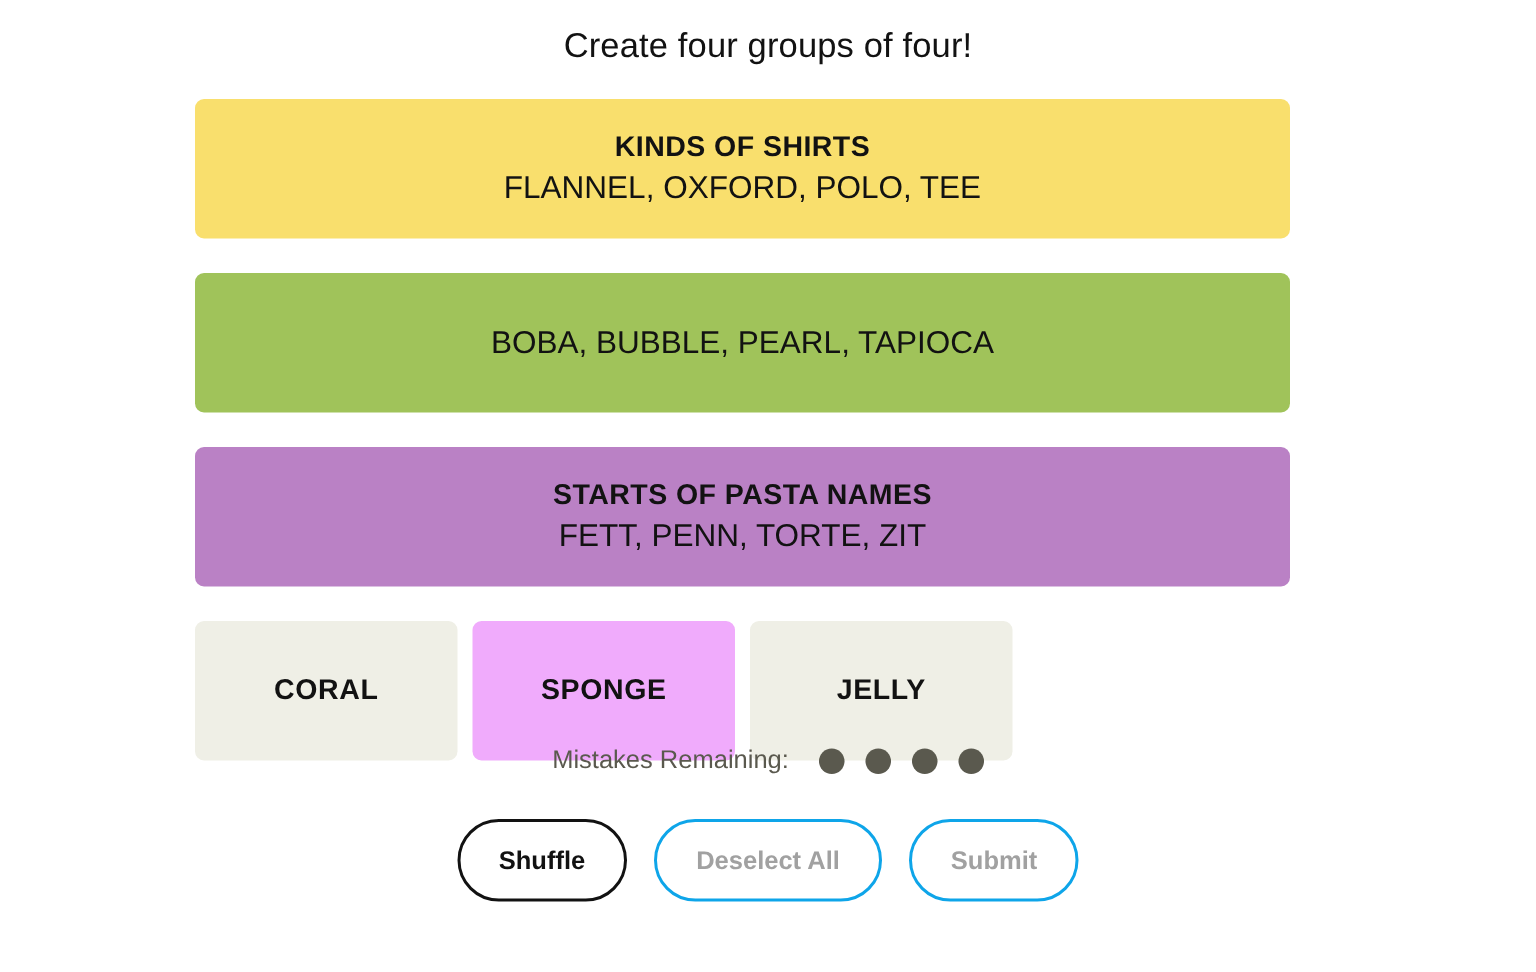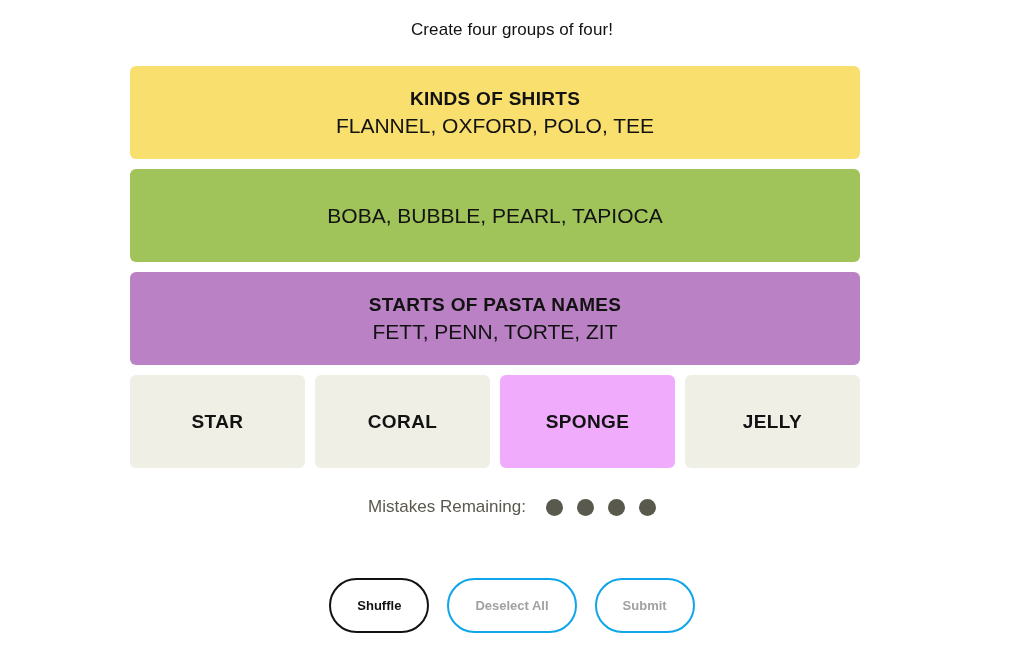--- a/index.html
+++ b/index.html
@@ -21,38 +21,38 @@
     height: 648px;
   }
 
   
   .instruction {
     position: absolute;
     top: 18px;
     left: 0;
     width: 1024px;
     text-align: center;
-    font-size: 17px;
+    font-size: 23px;
     line-height: 24px;
     color: #121212;
     letter-spacing: 0.1px;
   }
 
   
   .board {
     position: absolute;
     left: 130px;
     top: 66px;
     width: 730px;
   }
 
   .row {
     display: flex;
     gap: 10px;
-    margin-bottom: 10px;
+    margin-bottom: 23px;
     height: 93px;
   }
 
   
   .solved {
     width: 730px;
     height: 93px;
     border-radius: 6px;
     display: flex;
     flex-direction: column;
@@ -140,26 +140,25 @@
     gap: 18px;
   }
   .btn {
     height: 55px;
     border-radius: 28px;
     background: #ffffff;
     display: flex;
     align-items: center;
     justify-content: center;
     box-sizing: border-box;
-    font-size: 13px;
+    font-size: 17px;
     font-weight: bold;
     padding: 0 26px;
     cursor: pointer;
     user-select: none;
-    margin-top: 32px;
   }
   .btn.enabled {
     border: 2px solid #121212;
     color: #121212;
   }
   .btn.disabled {
     border: 2px solid #0ea5e9;
     color: #a1a1a1;
     cursor: default;
   }
@@ -188,23 +187,20 @@
 
     <div class="row">
       <div class="solved" id="solved-2" style="background: rgb(186, 129, 197);">
         <div class="group-title">STARTS OF PASTA NAMES</div>
         <div class="group-members">FETT, PENN, TORTE, ZIT</div>
       </div>
     </div>
 
     <div class="row">
       <div class="tile" style="background: rgb(239, 239, 230);">
-        <span class="tile-label">STAR</span>
-      </div>
-      <div class="tile" style="background: rgb(239, 239, 230);">
         <span class="tile-label">CORAL</span>
       </div>
       <div class="tile" style="background: #f0abfc;">
         <span class="tile-label">SPONGE</span>
       </div>
       <div class="tile" style="background: rgb(239, 239, 230);">
         <span class="tile-label">JELLY</span>
       </div>
     </div>
 

